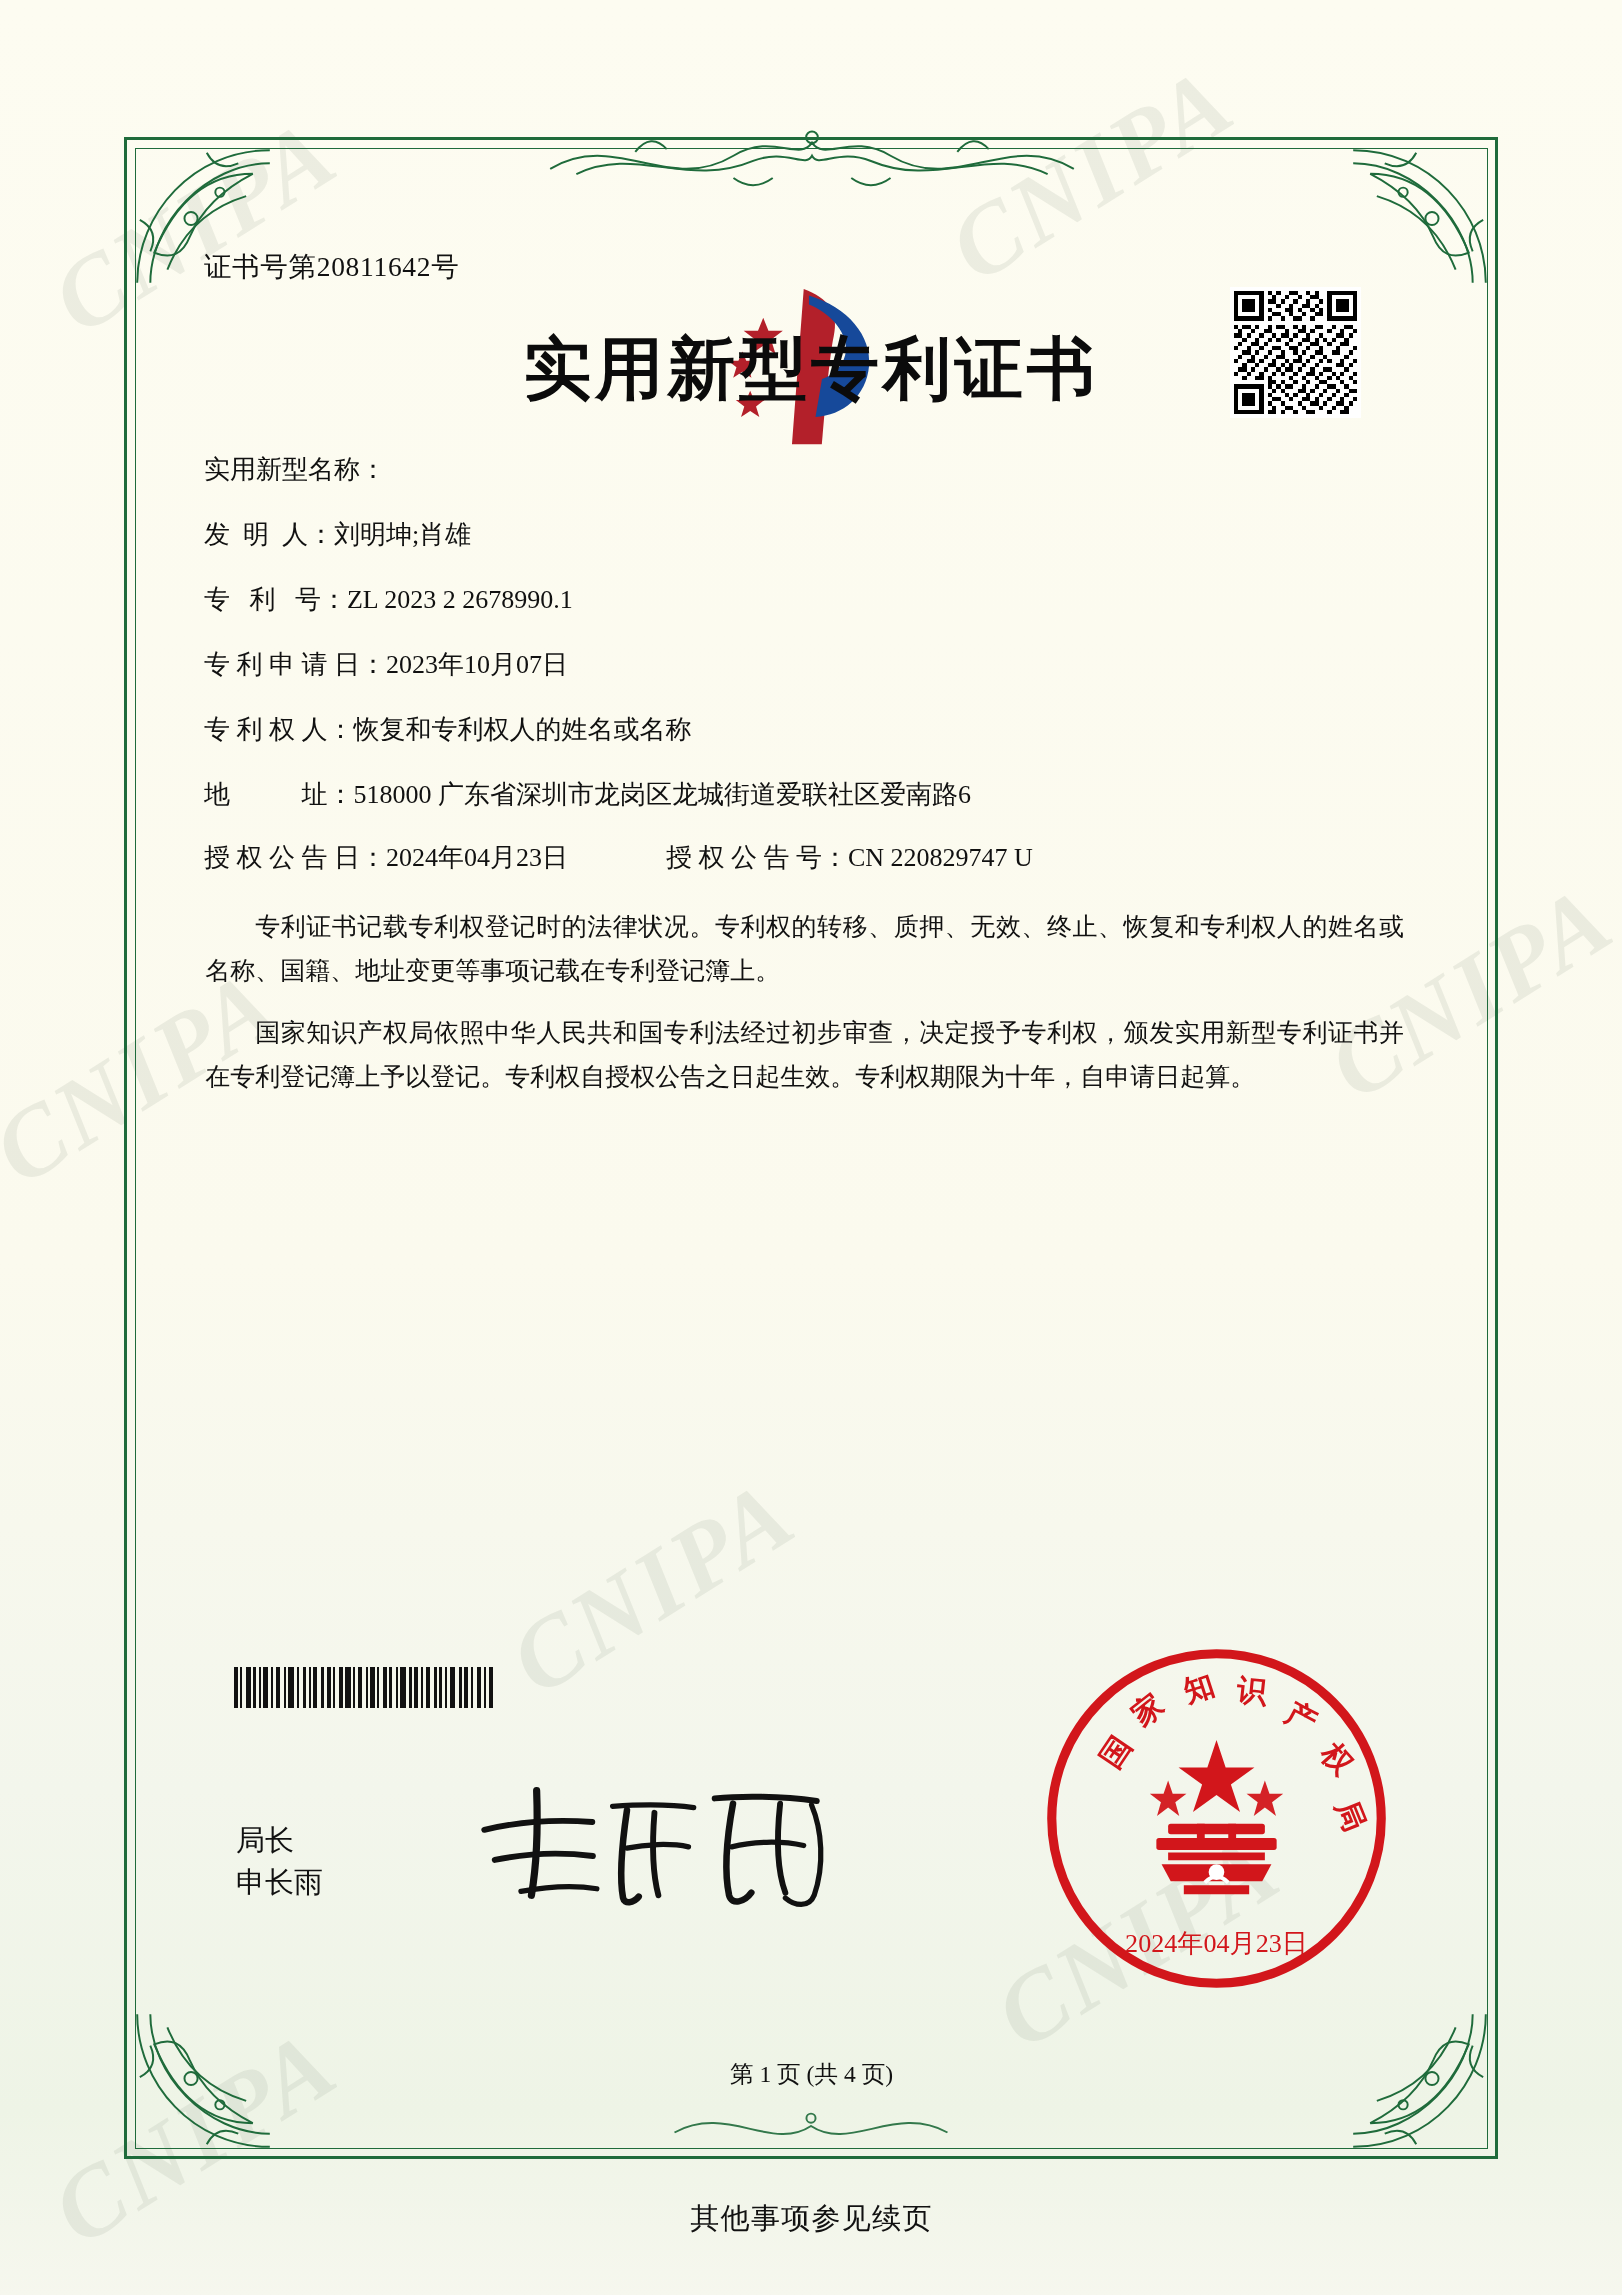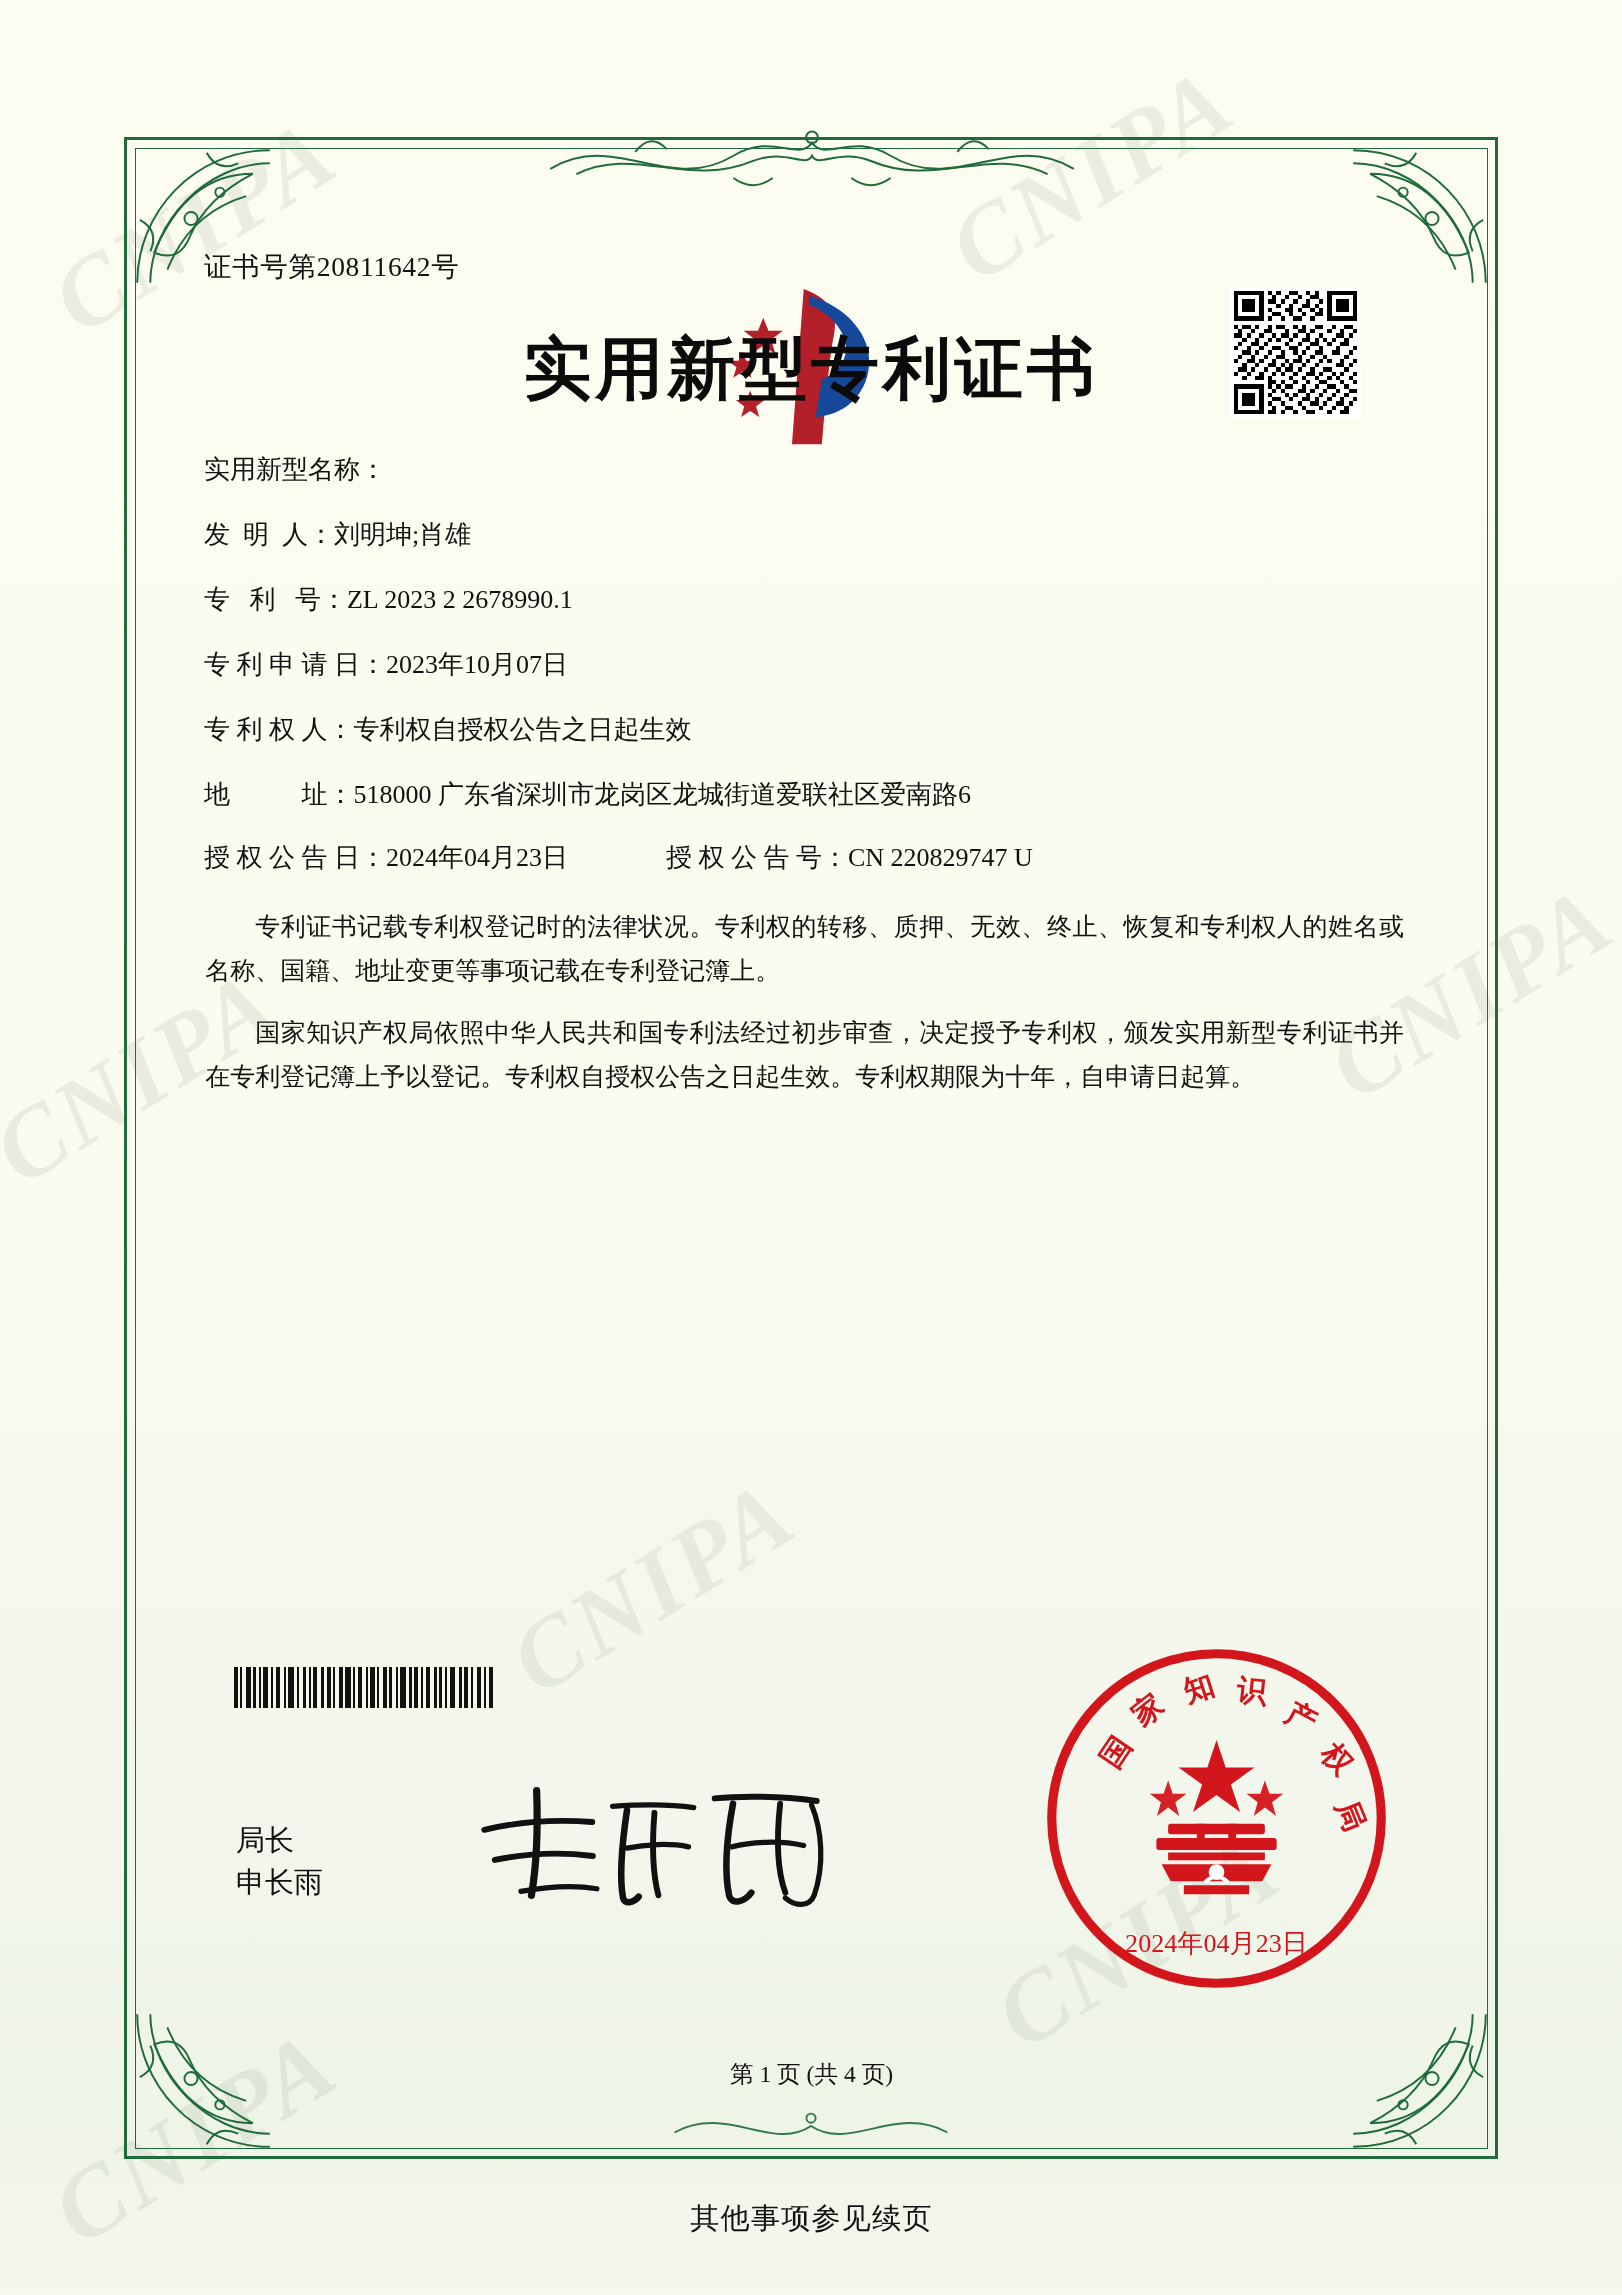--- a/index.html
+++ b/index.html
@@ -592,21 +592,21 @@
       <span class="val">ZL 2023 2 2678990.1</span>
     </div>
 
     <div class="field">
       <span class="lbl">专 利 申 请 日：</span>
       <span class="val">2023年10月07日</span>
     </div>
 
     <div class="field">
       <span class="lbl">专 利 权 人：</span>
-      <span class="val">专利权自授权公告之日起生效</span>
+      <span class="val">恢复和专利权人的姓名或名称</span>
     </div>
 
     <div class="field">
       <span class="lbl">地           址：</span>
       <span class="val">
         <span>518000 广东省深圳市龙岗区龙城街道爱联社区爱南路6</span>
       </span>
     </div>
 
     <div class="row-two">

